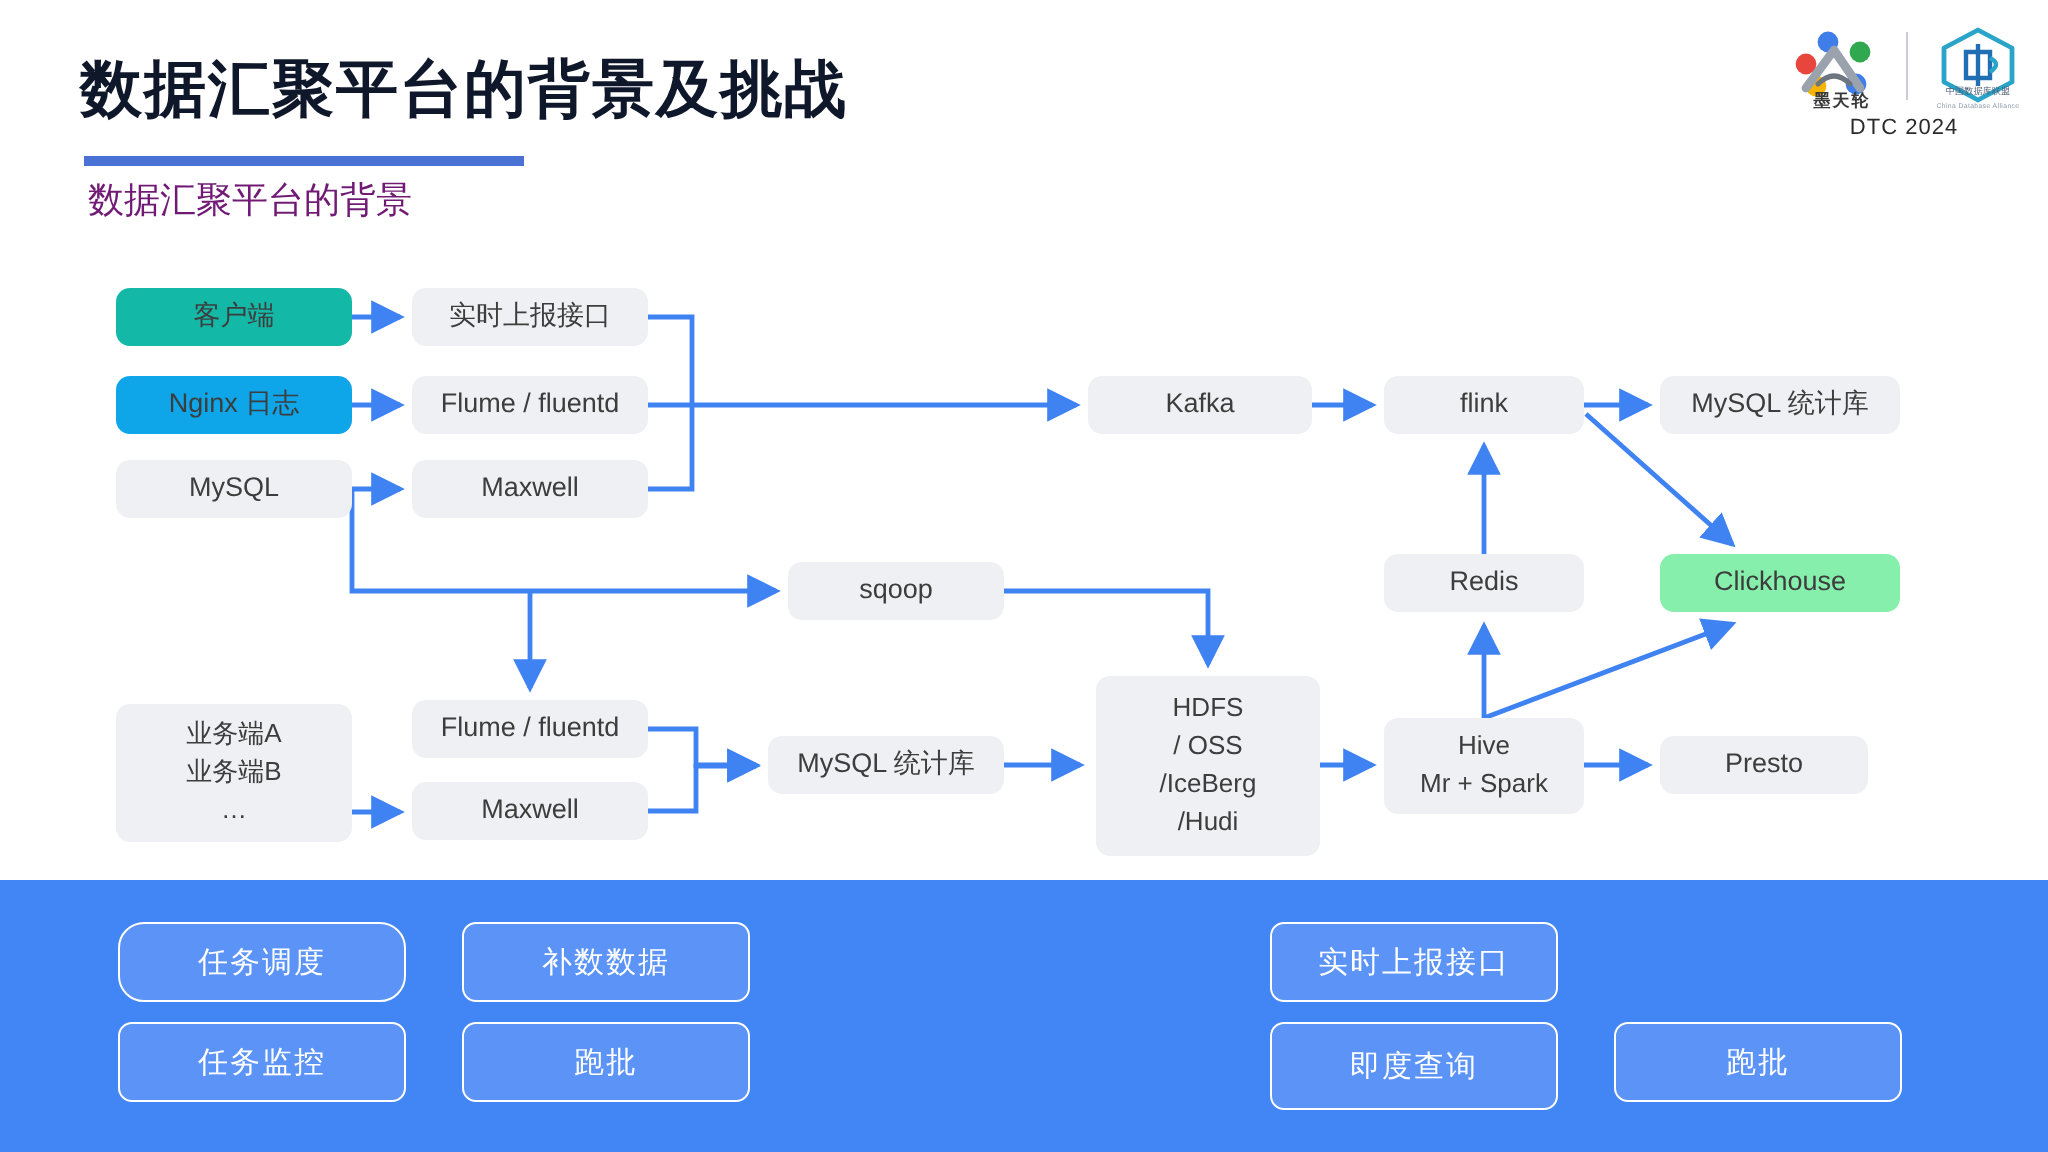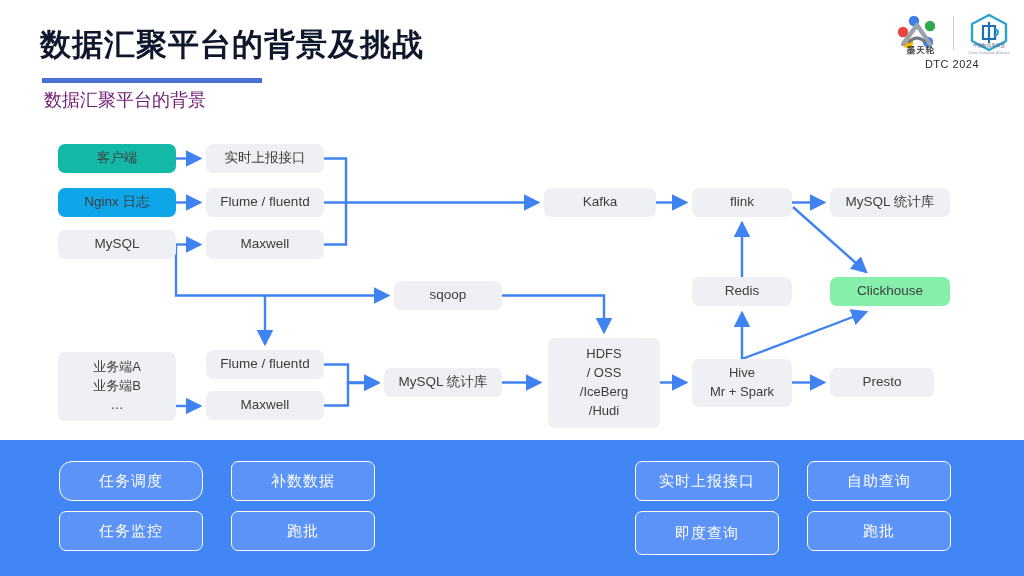--- a/index.html
+++ b/index.html
@@ -153,18 +153,17 @@
       <div class="node multi" style="left: 692px; top: 359px; width: 100px; height: 48px; background: rgb(238, 240, 243);">Hive<br>Mr + Spark</div>
       <div class="node" style="left: 830px; top: 368px; width: 104px; height: 29px; background: rgb(238, 240, 243);">Presto</div>
     </div>
 
   <div id="footer">
       <div class="fbtn" style="left: 59px; top: 21px; width: 144px; height: 40px; background: rgb(91, 147, 246); border-radius: 13px;">任务调度</div>
       <div class="fbtn" style="left: 59px; top: 71px; width: 144px; height: 40px; background: rgb(91, 147, 246);">任务监控</div>
       <div class="fbtn" style="left: 231px; top: 21px; width: 144px; height: 40px; background: rgb(91, 147, 246);">补数数据</div>
       <div class="fbtn" style="left: 231px; top: 71px; width: 144px; height: 40px; background: rgb(91, 147, 246);">跑批</div>
       <div class="fbtn" style="left: 635px; top: 21px; width: 144px; height: 40px; background: rgb(91, 147, 246);">实时上报接口</div>
-      <div class="fbtn" style="left: 807px; top: 21px; width: 144px; height: 40px; background: rgb(91, 147, 246);">自助查询</div>
       <div class="fbtn" style="left: 635px; top: 71px; width: 144px; height: 44px; background: rgb(91, 147, 246);">即度查询</div>
       <div class="fbtn" style="left: 807px; top: 71px; width: 144px; height: 40px; background: rgb(91, 147, 246);">跑批</div>
     </div>
 
 </div>
 
 </body></html>

